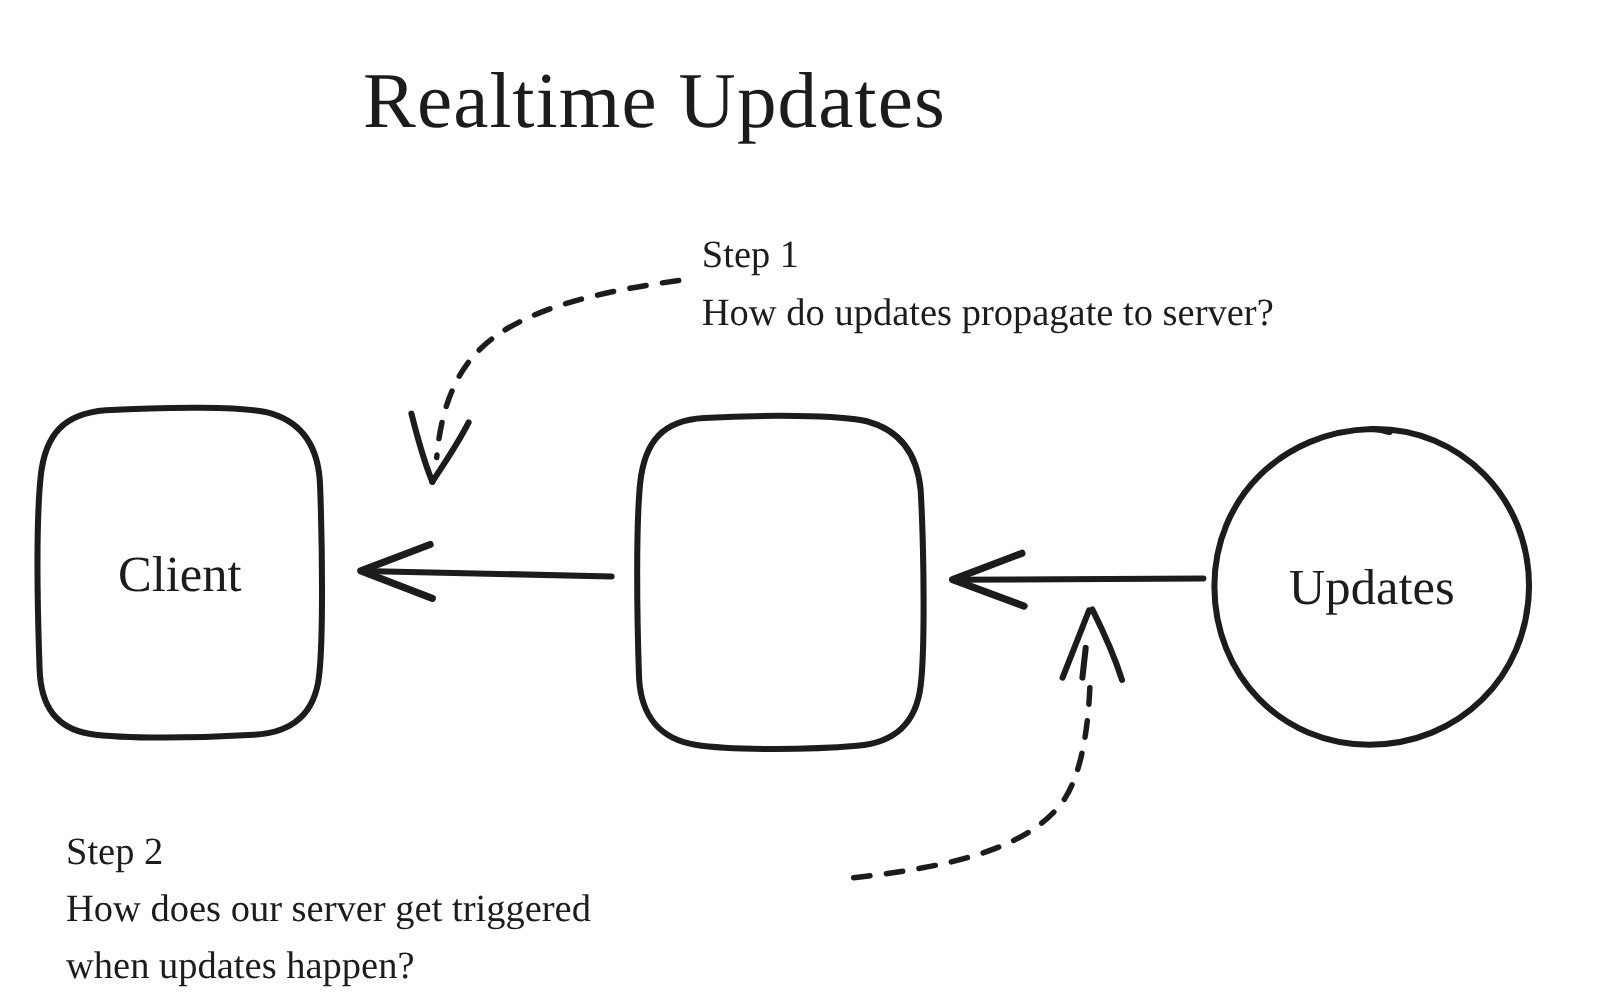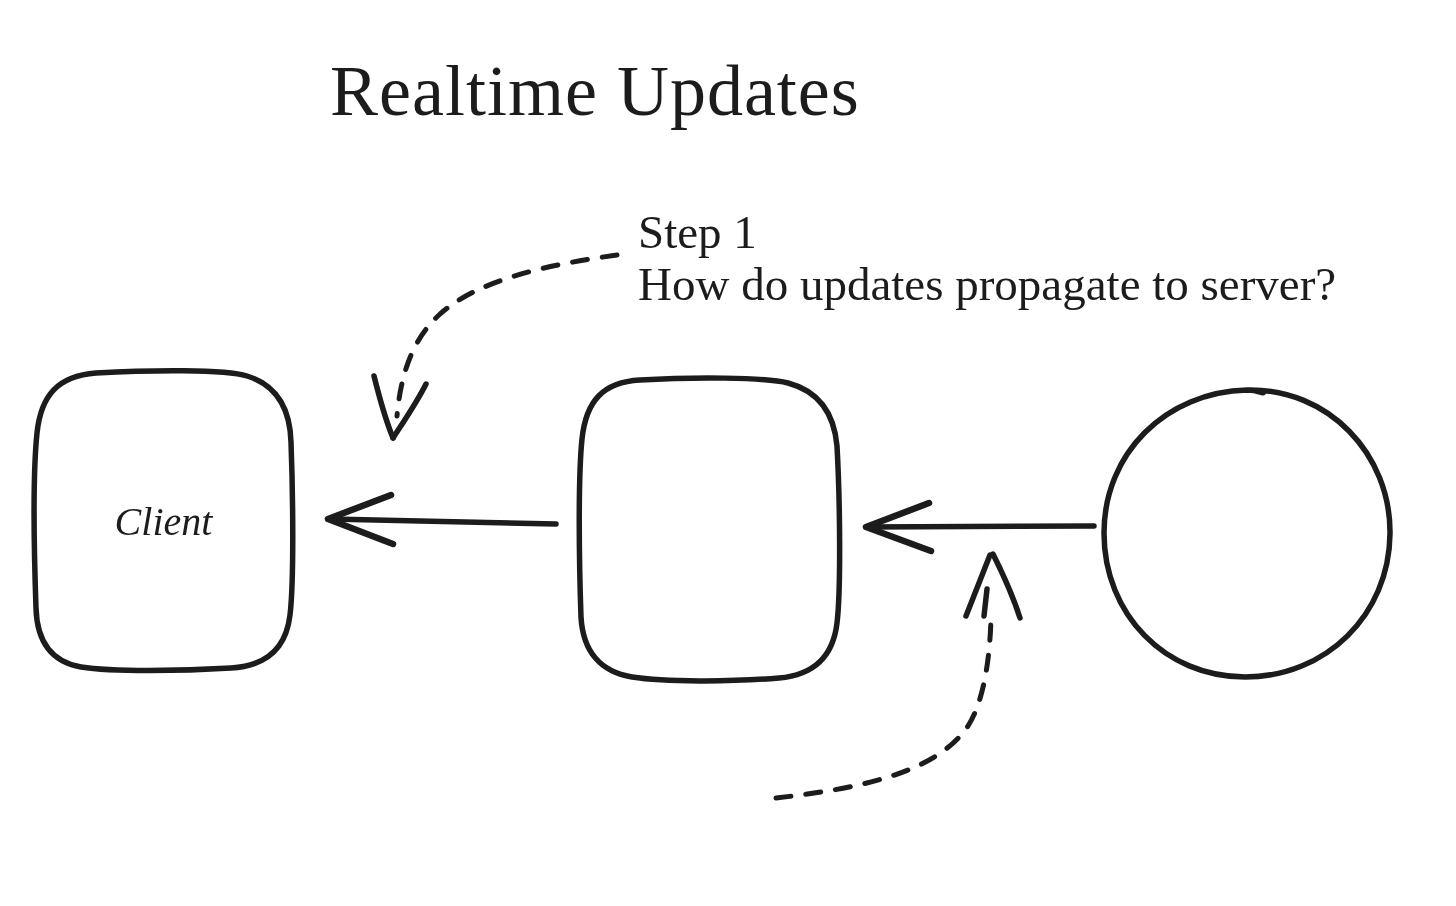--- a/index.html
+++ b/index.html
@@ -28,34 +28,33 @@
     position: absolute;
     left: 330px;
     top: 26px;
     font-size: 72px;
     line-height: 1.1;
     white-space: nowrap;
     letter-spacing: 1px;
   }
   .note {
     position: absolute;
-    font-size: 47px;
+    font-size: 35px;
     line-height: 52px;
     white-space: nowrap;
   }
   .note-step1 { left: 638px; top: 180px; }
   .note-step2 { left: 60px;  top: 722px; }
   .node-label {
     position: absolute;
     display: flex;
     align-items: center;
     justify-content: center;
-    font-size: 40px;
+    font-size: 46px;
     pointer-events: none;
-    font-style: italic;
   }
   .label-client  { left: 35px;   top: 346px; width: 257px; height: 298px; }
   .label-server  { left: 579px;  top: 353px; width: 261px; height: 301px; }
   .label-updates { left: 1104px; top: 363px; width: 286px; height: 288px; }
   svg .ink {
     stroke: #1c1c1c;
     fill: none;
     stroke-linecap: round;
     stroke-linejoin: round;
   }
@@ -122,16 +121,22 @@
     </g>
   </svg>
 
   <div class="diagram-title">Realtime Updates</div>
 
   <div class="note note-step1">
     <div>Step 1</div>
     <div>How do updates propagate to server?</div>
   </div>
 
+  <div class="note note-step2">
+    <div>Step 2</div>
+    <div>How does our server get triggered</div>
+    <div>when updates happen?</div>
+  </div>
 
   <div class="node-label label-client">Client</div>
+  <div class="node-label label-updates">Updates</div>
 
 </div>
 
 </body></html>

